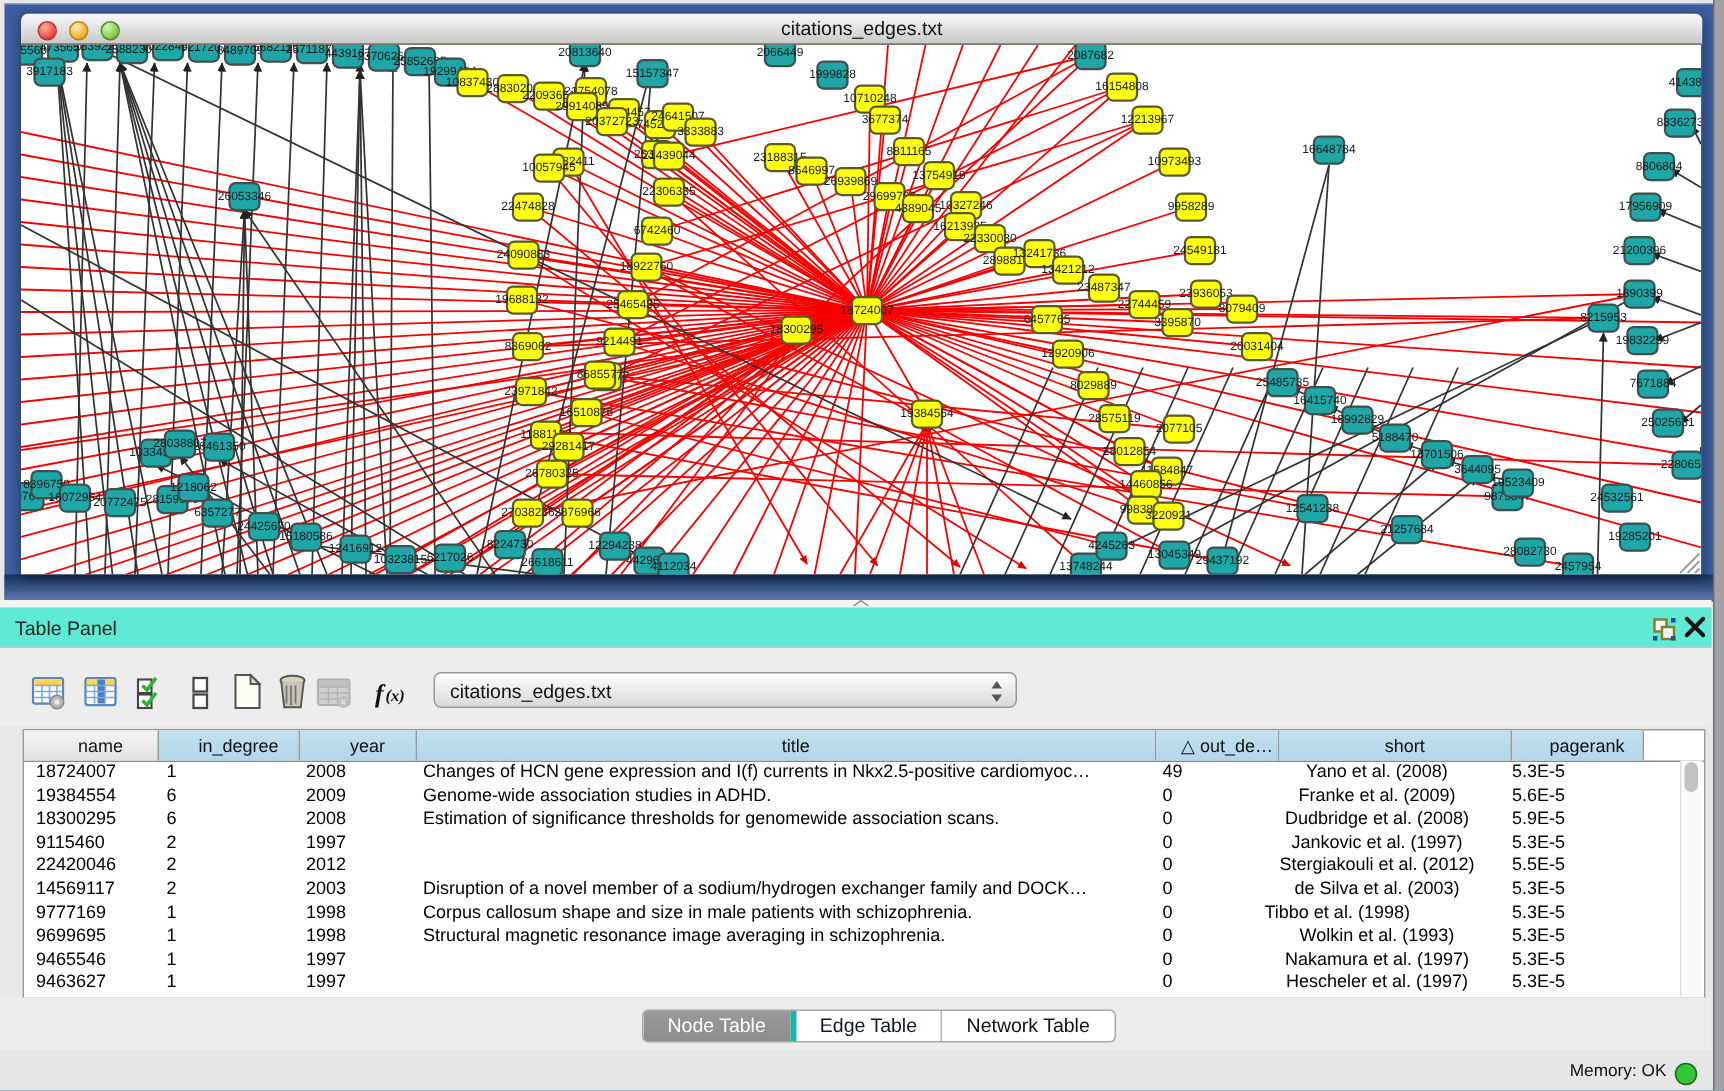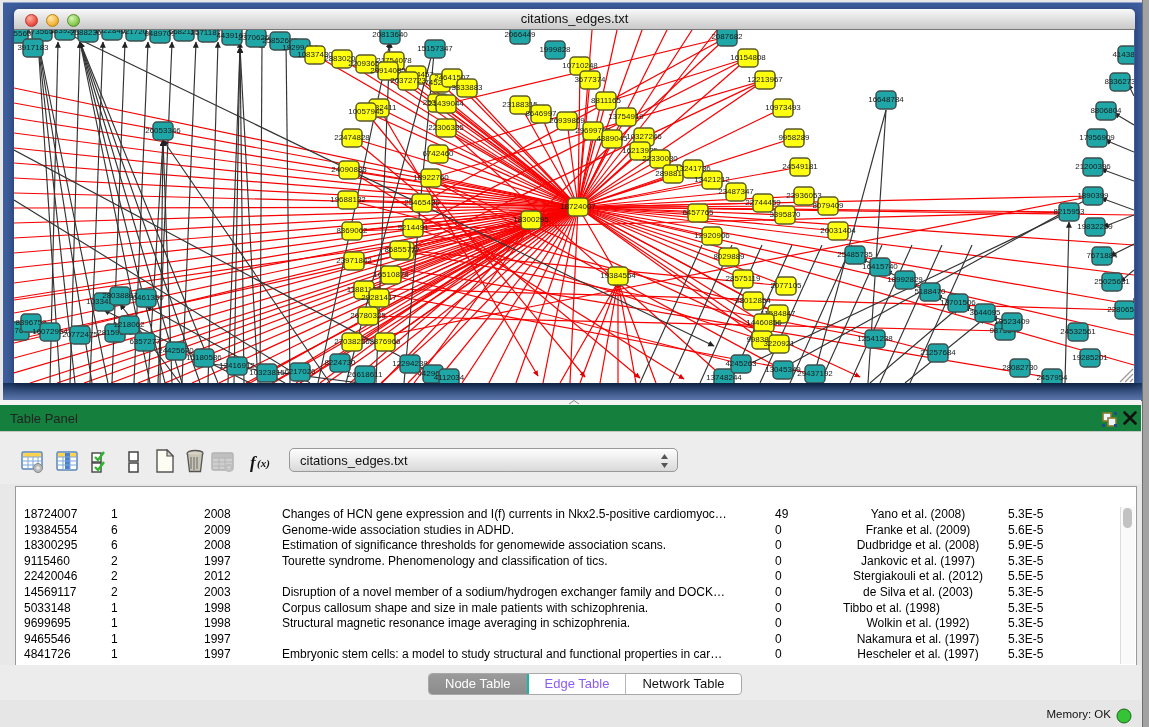--- a/index.html
+++ b/index.html
@@ -3,21 +3,21 @@
 <style>
 *{margin:0;padding:0;box-sizing:content-box}
 body{width:1149px;height:727px;font-family:"Liberation Sans",sans-serif;overflow:hidden;background:#e8e8e8;position:relative}
 #desktop{position:absolute;left:3px;top:2px;width:1139px;height:398px;background:#3d5d9e;border-top:1px solid #8fa3c8}
 #botstrip{position:absolute;left:3px;top:383px;width:1139px;height:17px;background:linear-gradient(#16325e,#5b76ab)}
 #win{position:absolute;left:14px;top:9px;width:1121px;height:374px;border-radius:5px 5px 0 0;box-shadow:0 2px 8px rgba(0,0,0,.45)}
 #titlebar{position:absolute;left:0;top:0;width:1121px;height:20px;border-radius:5px 5px 0 0;background:linear-gradient(#f9f9f9,#c9c9c9);border-bottom:1px solid #777;text-align:center;font-size:13px;line-height:20px;color:#111}
 .tl{position:absolute;top:4.5px;width:11px;height:11px;border-radius:50%}
 #rightstrip{position:absolute;left:1142px;top:0;width:7px;height:727px;background:#a2a2a2;border-left:1px solid #6f6f6f}
 #divider{position:absolute;left:0;top:400px;width:1141px;height:5px;background:#f4f4f4}
-#ptitle{position:absolute;left:0;top:405px;width:1141px;height:26px;background:#15803d;border-bottom:1px solid #c6c6c6}
+#ptitle{position:absolute;left:0;top:405px;width:1141px;height:26px;background:#5eead4;border-bottom:1px solid #c6c6c6}
 #toolarea{position:absolute;left:0;top:432px;width:1141px;height:52px;background:#ededed}
 #tbl{position:absolute;left:15px;top:486px;width:1120px;height:178px;background:#fff;border:1px solid #9a9a9a}
 #tabbar{position:absolute;left:0;top:665px;width:1141px;height:35px;background:#ececec}
 #status{position:absolute;left:0;top:700px;width:1141px;height:27px;background:#e6e6e6}
 .seg{display:inline-block;height:32px;line-height:20px;font-size:13px;padding:0 16px}
 </style></head><body>
 <div id="desktop"></div>
 <div id="botstrip"></div>
 <div id="win">
  <div id="titlebar">citations_edges.txt
@@ -622,20 +622,29 @@
     <text x="8" y="17" font-family="Liberation Serif" font-style="italic" font-weight="bold" font-size="11" fill="#111">(x)</text>
   </svg>
 <div style="position:absolute;left:289px;top:448px;width:389px;height:24px;border:1px solid #999;border-radius:5px;background:linear-gradient(#fefefe,#d9d9d9);box-sizing:border-box">
  <span style="position:absolute;left:10px;top:4px;font-size:13px;color:#111">citations_edges.txt</span>
  <svg width="9" height="16" style="position:absolute;right:8px;top:4px">
       <path d="M4.5 1L8 6H1z" fill="#555"></path>
       <path d="M4.5 15L1 10h7z" fill="#555"></path>
     </svg>
 </div>
 <div id="tbl">
+ <div style="position:absolute;left:0;top:0;width:1120px;height:20px;border-bottom:1px solid #8a8a8a">
+      <div style="position:absolute;left:0px;top:0;width:90px;height:20px;background:linear-gradient(#f4f4f4,#e2e2e2);border-right:1px solid #9a9a9a;box-sizing:border-box;text-align:center;line-height:20px;font-size:12px;color:#111;text-indent:13px">name</div>
+      <div style="position:absolute;left:90px;top:0;width:94px;height:20px;background:linear-gradient(#c3e0ef,#b2d6e9);border-right:1px solid #9a9a9a;box-sizing:border-box;text-align:center;line-height:20px;font-size:12px;color:#111;text-indent:13px">in_degree</div>
+      <div style="position:absolute;left:184px;top:0;width:78px;height:20px;background:linear-gradient(#c3e0ef,#b2d6e9);border-right:1px solid #9a9a9a;box-sizing:border-box;text-align:center;line-height:20px;font-size:12px;color:#111;text-indent:13px">year</div>
+      <div style="position:absolute;left:262px;top:0;width:493px;height:20px;background:linear-gradient(#c3e0ef,#b2d6e9);border-right:1px solid #9a9a9a;box-sizing:border-box;text-align:center;line-height:20px;font-size:12px;color:#111;text-indent:13px">title</div>
+      <div style="position:absolute;left:755px;top:0;width:82px;height:20px;background:linear-gradient(#c3e0ef,#b2d6e9);border-right:1px solid #9a9a9a;box-sizing:border-box;text-align:center;line-height:20px;font-size:12px;color:#111;text-indent:13px">△ out_de…</div>
+      <div style="position:absolute;left:837px;top:0;width:155px;height:20px;background:linear-gradient(#c3e0ef,#b2d6e9);border-right:1px solid #9a9a9a;box-sizing:border-box;text-align:center;line-height:20px;font-size:12px;color:#111;text-indent:13px">short</div>
+      <div style="position:absolute;left:992px;top:0;width:88px;height:20px;background:linear-gradient(#c3e0ef,#b2d6e9);border-right:1px solid #9a9a9a;box-sizing:border-box;text-align:center;line-height:20px;font-size:12px;color:#111;text-indent:13px">pagerank</div>
+    </div>
  <div style="position:absolute;left:0;top:20.0px;width:1080px;height:16px;font-size:12px;color:#000;white-space:nowrap">
       <span style="position:absolute;left:8px">18724007</span>
       <span style="position:absolute;left:95px">1</span>
       <span style="position:absolute;left:188px">2008</span>
       <span style="position:absolute;left:266px">Changes of HCN gene expression and I(f) currents in Nkx2.5‑positive cardiomyoc…</span>
       <span style="position:absolute;left:759px">49</span>
       <span style="position:absolute;left:827px;width:150px;text-align:center">Yano et al. (2008)</span>
       <span style="position:absolute;left:992px">5.3E‑5</span>
     </div>
     <div style="position:absolute;left:0;top:35.6px;width:1080px;height:16px;font-size:12px;color:#000;white-space:nowrap">
@@ -653,21 +662,20 @@
       <span style="position:absolute;left:188px">2008</span>
       <span style="position:absolute;left:266px">Estimation of significance thresholds for genomewide association scans.</span>
       <span style="position:absolute;left:759px">0</span>
       <span style="position:absolute;left:827px;width:150px;text-align:center">Dudbridge et al. (2008)</span>
       <span style="position:absolute;left:992px">5.9E‑5</span>
     </div>
     <div style="position:absolute;left:0;top:66.8px;width:1080px;height:16px;font-size:12px;color:#000;white-space:nowrap">
       <span style="position:absolute;left:8px">9115460</span>
       <span style="position:absolute;left:95px">2</span>
       <span style="position:absolute;left:188px">1997</span>
-      <span style="position:absolute;left:266px">Tourette syndrome. Phenomenology and classification of tics.</span>
       <span style="position:absolute;left:759px">0</span>
       <span style="position:absolute;left:827px;width:150px;text-align:center">Jankovic et al. (1997)</span>
       <span style="position:absolute;left:992px">5.3E‑5</span>
     </div>
     <div style="position:absolute;left:0;top:82.4px;width:1080px;height:16px;font-size:12px;color:#000;white-space:nowrap">
       <span style="position:absolute;left:8px">22420046</span>
       <span style="position:absolute;left:95px">2</span>
       <span style="position:absolute;left:188px">2012</span>
       <span style="position:absolute;left:759px">0</span>
       <span style="position:absolute;left:827px;width:150px;text-align:center">Stergiakouli et al. (2012)</span>
@@ -676,62 +684,61 @@
     <div style="position:absolute;left:0;top:98.0px;width:1080px;height:16px;font-size:12px;color:#000;white-space:nowrap">
       <span style="position:absolute;left:8px">14569117</span>
       <span style="position:absolute;left:95px">2</span>
       <span style="position:absolute;left:188px">2003</span>
       <span style="position:absolute;left:266px">Disruption of a novel member of a sodium/hydrogen exchanger family and DOCK…</span>
       <span style="position:absolute;left:759px">0</span>
       <span style="position:absolute;left:827px;width:150px;text-align:center">de Silva et al. (2003)</span>
       <span style="position:absolute;left:992px">5.3E‑5</span>
     </div>
     <div style="position:absolute;left:0;top:113.6px;width:1080px;height:16px;font-size:12px;color:#000;white-space:nowrap">
-      <span style="position:absolute;left:8px">5033148</span>
+      <span style="position:absolute;left:8px">9777169</span>
       <span style="position:absolute;left:95px">1</span>
       <span style="position:absolute;left:188px">1998</span>
       <span style="position:absolute;left:266px">Corpus callosum shape and size in male patients with schizophrenia.</span>
       <span style="position:absolute;left:759px">0</span>
       <span style="position:absolute;left:827px;width:150px;">Tibbo et al. (1998)</span>
       <span style="position:absolute;left:992px">5.3E‑5</span>
     </div>
     <div style="position:absolute;left:0;top:129.2px;width:1080px;height:16px;font-size:12px;color:#000;white-space:nowrap">
       <span style="position:absolute;left:8px">9699695</span>
       <span style="position:absolute;left:95px">1</span>
       <span style="position:absolute;left:188px">1998</span>
       <span style="position:absolute;left:266px">Structural magnetic resonance image averaging in schizophrenia.</span>
       <span style="position:absolute;left:759px">0</span>
-      <span style="position:absolute;left:827px;width:150px;text-align:center">Wolkin et al. (1992)</span>
+      <span style="position:absolute;left:827px;width:150px;text-align:center">Wolkin et al. (1993)</span>
       <span style="position:absolute;left:992px">5.3E‑5</span>
     </div>
     <div style="position:absolute;left:0;top:144.8px;width:1080px;height:16px;font-size:12px;color:#000;white-space:nowrap">
       <span style="position:absolute;left:8px">9465546</span>
       <span style="position:absolute;left:95px">1</span>
       <span style="position:absolute;left:188px">1997</span>
       <span style="position:absolute;left:759px">0</span>
       <span style="position:absolute;left:827px;width:150px;text-align:center">Nakamura et al. (1997)</span>
       <span style="position:absolute;left:992px">5.3E‑5</span>
     </div>
     <div style="position:absolute;left:0;top:160.4px;width:1080px;height:16px;font-size:12px;color:#000;white-space:nowrap">
-      <span style="position:absolute;left:8px">4841726</span>
+      <span style="position:absolute;left:8px">9463627</span>
       <span style="position:absolute;left:95px">1</span>
       <span style="position:absolute;left:188px">1997</span>
-      <span style="position:absolute;left:266px">Embryonic stem cells: a model to study structural and functional properties in car…</span>
       <span style="position:absolute;left:759px">0</span>
       <span style="position:absolute;left:827px;width:150px;text-align:center">Hescheler et al. (1997)</span>
       <span style="position:absolute;left:992px">5.3E‑5</span>
     </div>
  <div style="position:absolute;left:1104px;top:20px;width:14px;height:157px;background:#fafafa;border-left:1px solid #ddd">
    <div style="position:absolute;left:2px;top:1px;width:9px;height:20px;border-radius:5px;background:#c2c2c2"></div>
  </div>
 </div>
 <div id="tabbar">
  <div style="position:absolute;left:428px;top:8px;height:20px;border:1px solid #a8a8a8;border-radius:4px;background:#fff;overflow:hidden;display:flex">
   <div class="seg" style="background:linear-gradient(#9a9a9a,#848484);color:#fff">Node Table</div>
-  <div class="seg" style="border-left:2px solid #14b8a6;color:#8b5cf6">Edge Table</div>
+  <div class="seg" style="border-left:4px solid #14b8a6;color:#0f172a">Edge Table</div>
   <div class="seg" style="border-left:1px solid #b8b8b8;color:#111">Network Table</div>
  </div>
 </div>
 <div id="status">
  <span style="position:absolute;right:30px;top:8px;font-size:11.5px;color:#111">Memory: OK</span>
  <svg width="16" height="16" style="position:absolute;left:1116px;top:8px">
       <circle cx="8" cy="8" r="7" fill="#35c435" stroke="#1c661c"></circle>
     </svg>
 </div>
 </body></html>

